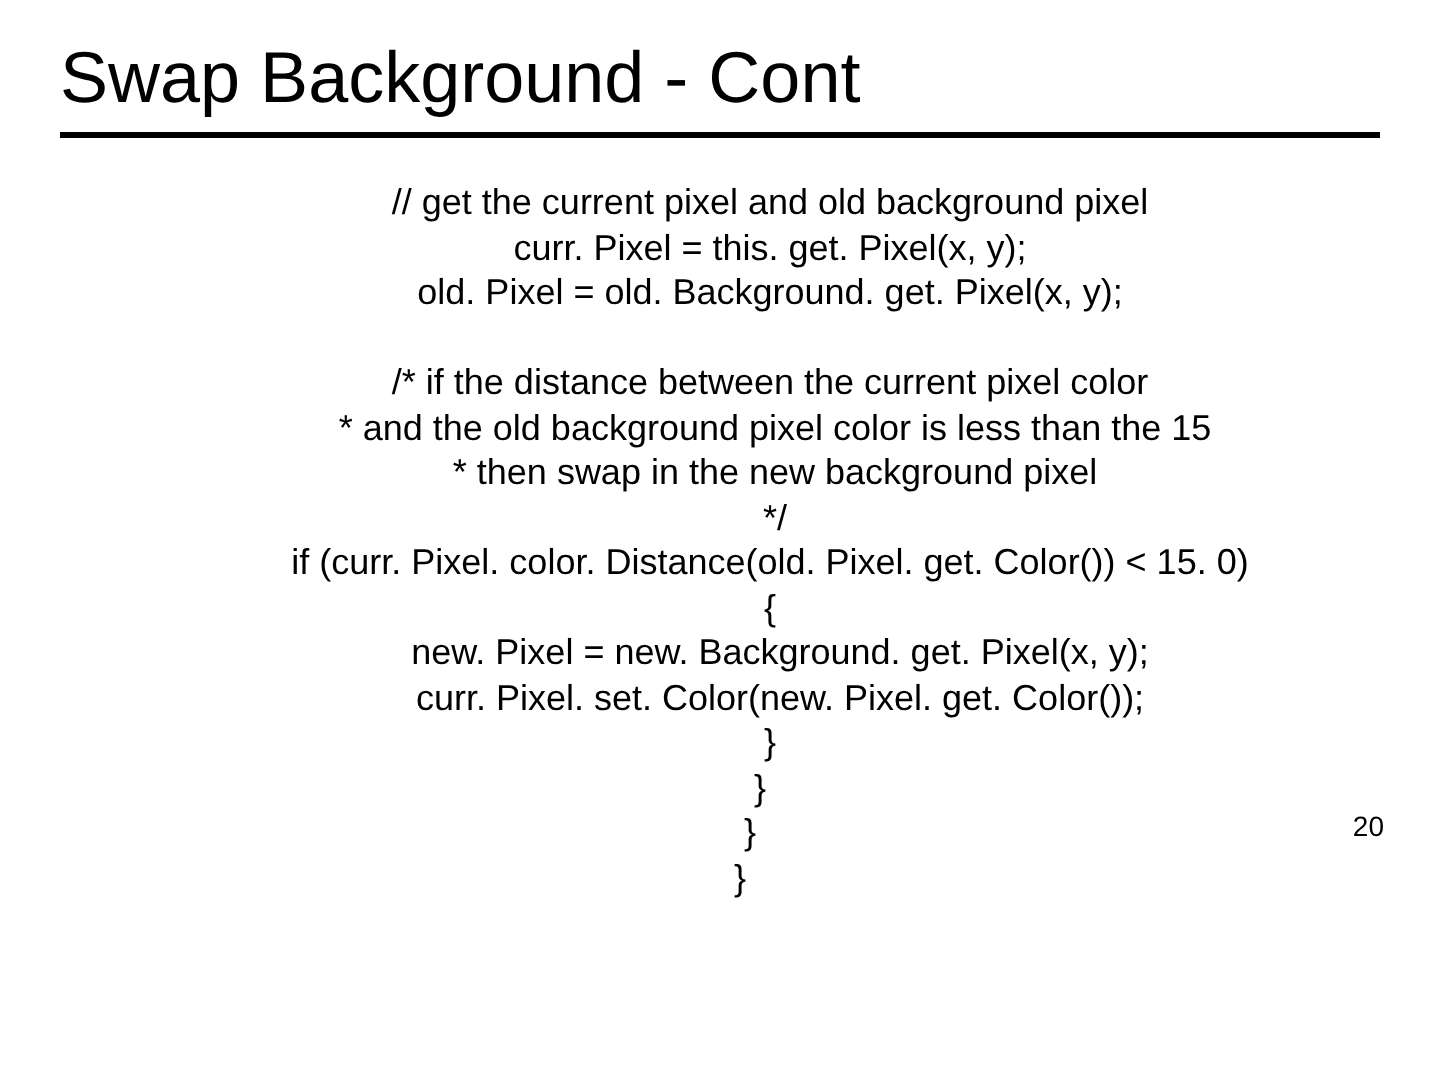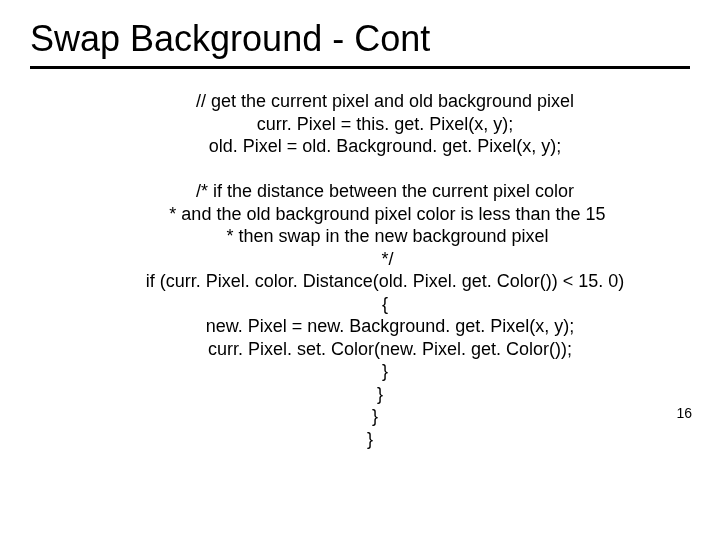--- a/index.html
+++ b/index.html
@@ -71,14 +71,14 @@
        * then swap in the new background pixel
        */
       if (curr. Pixel. color. Distance(old. Pixel. get. Color()) &lt; 15. 0)
       {
         new. Pixel = new. Background. get. Pixel(x, y);
         curr. Pixel. set. Color(new. Pixel. get. Color());
       }
     }
   }
 }</div>
-  <div class="footer-right">16</div>
+  <div class="footer-right">20</div>
 </div>
 
 </body></html>

